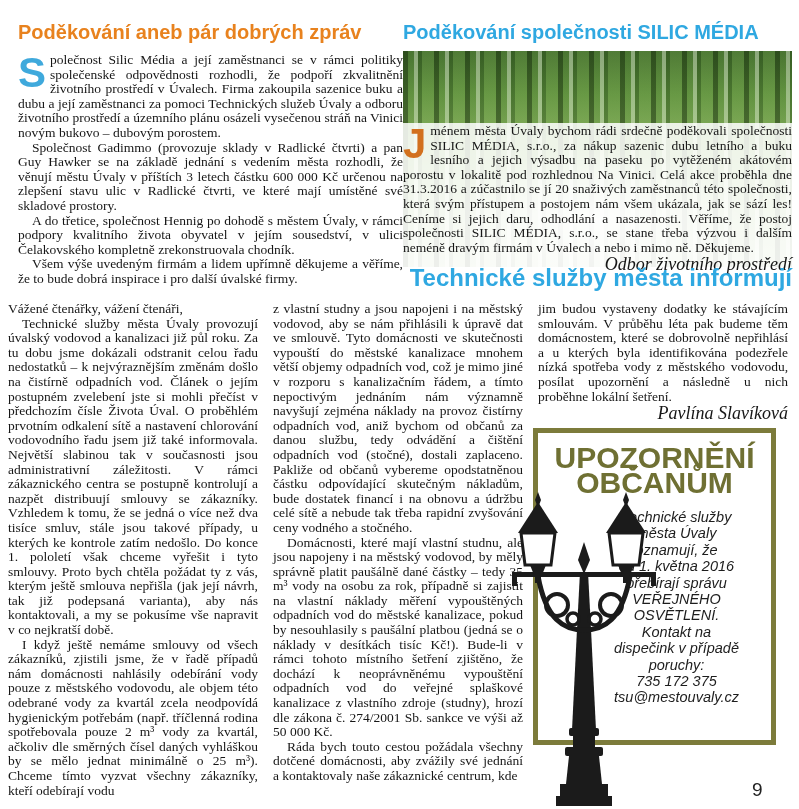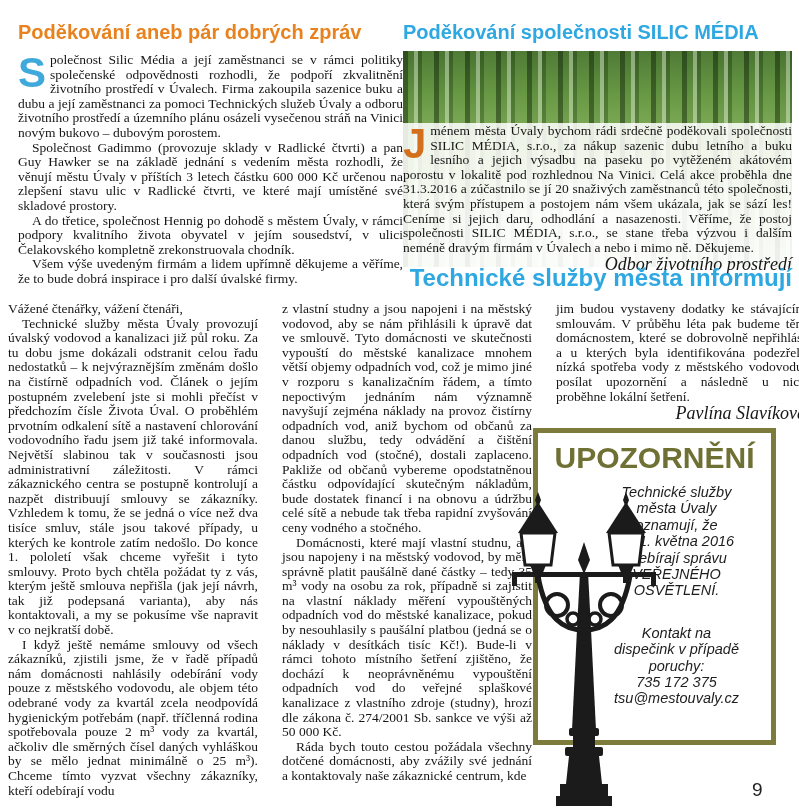--- a/index.html
+++ b/index.html
@@ -79,21 +79,21 @@
     position:absolute;
     left:0;right:0;top:72px;
     background:rgba(255,255,255,0.86);
     padding-top:1px;
   }
 
   
   #article3-title{position:absolute;left:8px;top:264px;width:784px;}
   #columns{
     position:absolute;left:8px;top:302px;width:790px;
-    display:flex;gap:24px;
+    display:flex;gap:15px;
   }
   .col{width:250px;flex:0 0 250px;}
   .col p + p{text-indent:14px;}
 
   
   #notice-box{
     position:absolute;left:533px;top:428px;
     width:243px;height:317px;
     border:5px solid var(--box-border);
     background:#fff;
@@ -109,21 +109,21 @@
   }
   .box-body,.box-contact{
     font-style:italic;
     font-size:14.5px;
     line-height:16.4px;
     color:#1d1d1d;
     padding-left:48px;
     padding-right:4px;
   }
   .box-body{margin-top:14px;}
-  .box-contact{margin-top:26px;}
+  .box-contact{}
 
   
   #lamp{position:absolute;left:508px;top:424px;width:152px;height:385px;}
   #lamp svg{display:block;width:152px;height:385px;}
 
   
   #page-number{
     position:absolute;left:752px;top:779px;
     font-family:"Liberation Sans", sans-serif;
     font-size:19px;color:#222;
@@ -170,20 +170,21 @@
     <div>
         <p>jim budou vystaveny dodatky ke stávajícím smlouvám. V průběhu léta pak budeme těm domácnostem, které se dobrovolně nepřihlásí a u kterých byla identifikována podezřele nízká spotřeba vody z městského vodovodu, posílat upozornění a následně u nich proběhne lokální šetření.</p>
       </div>
     <div class="signature">Pavlína Slavíková</div>
   </div>
 </div>
 
 <aside id="notice-box">
   <div class="box-title">
       <div>UPOZORNĚNÍ</div>
+      <div>OBČANŮM</div>
     </div>
   <div class="box-body">
       <div>Technické služby</div>
       <div>města Úvaly</div>
       <div>oznamují, že</div>
       <div>od 1. května 2016</div>
       <div>přebírají správu</div>
       <div>VEŘEJNÉHO</div>
       <div>OSVĚTLENÍ.</div>
     </div>

